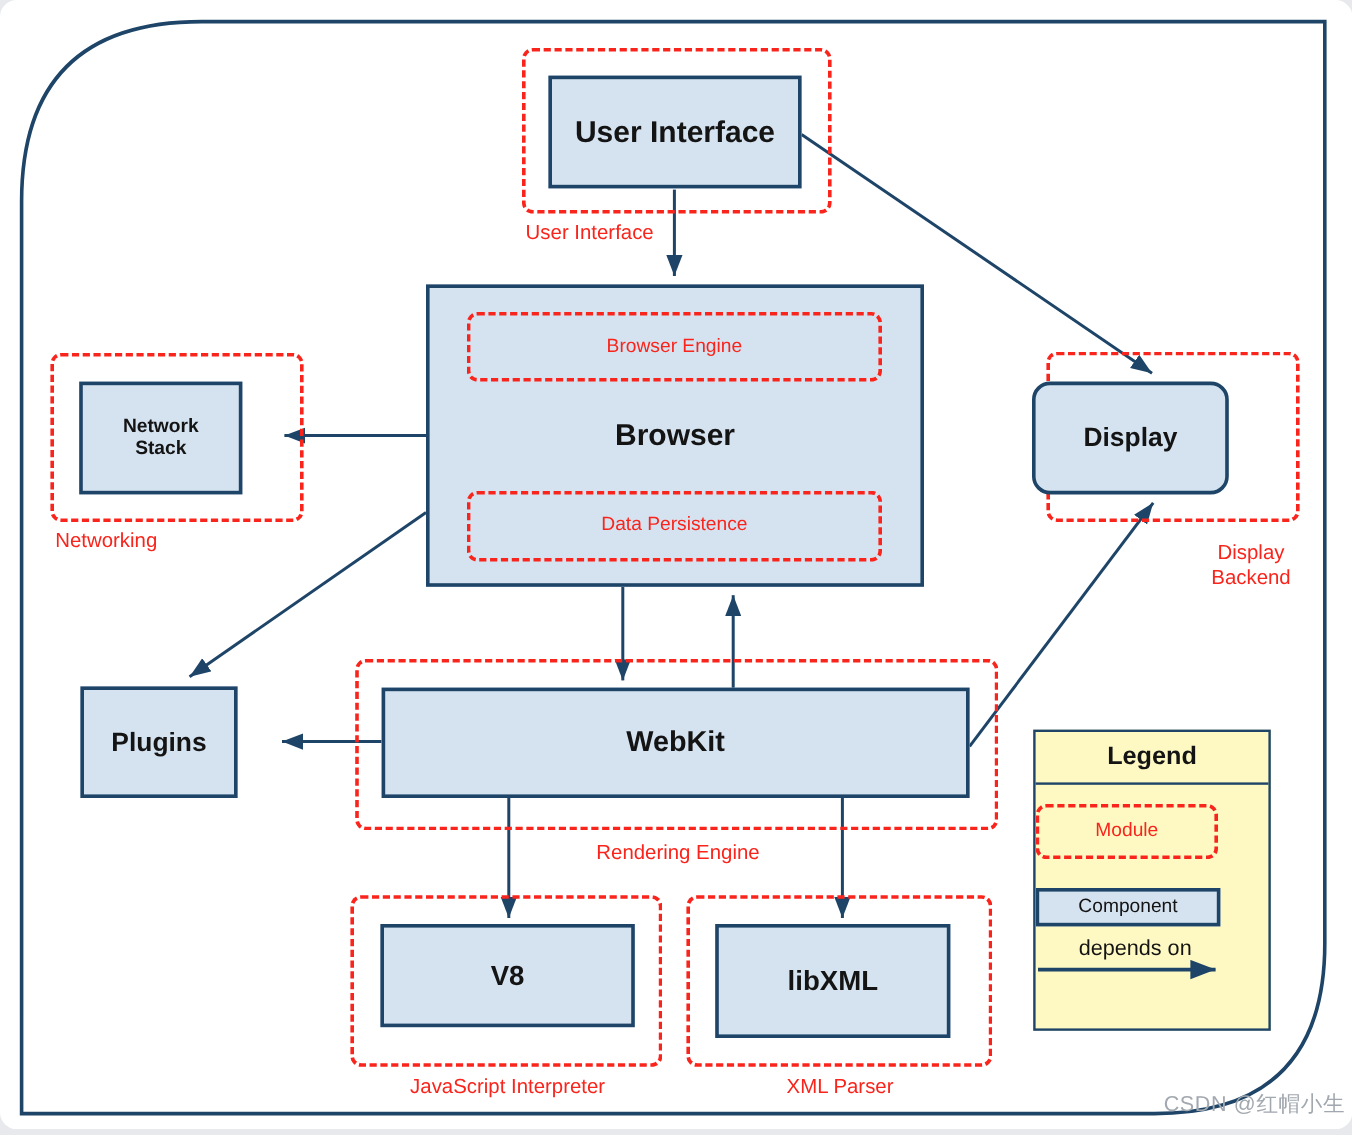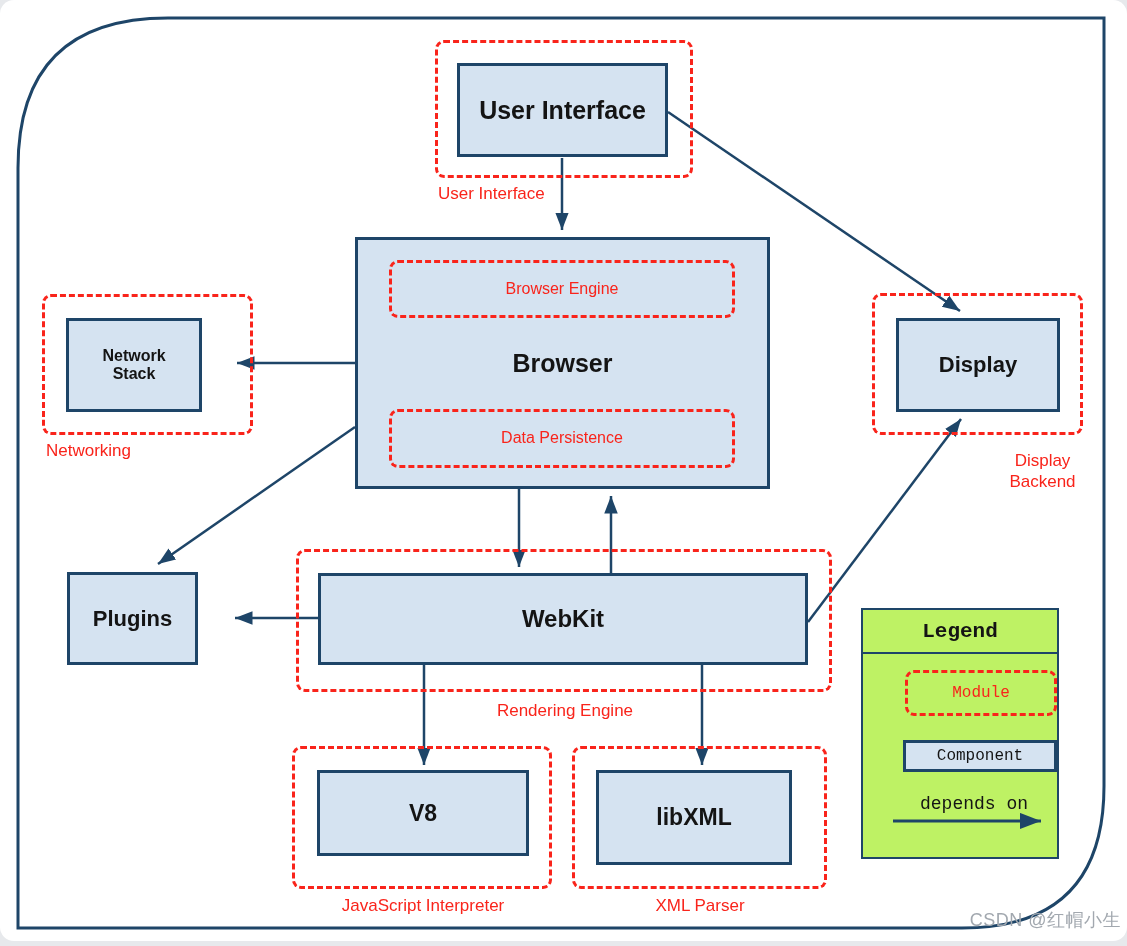--- a/index.html
+++ b/index.html
@@ -58,22 +58,22 @@
     border: 3px dashed var(--module-red);
     border-radius: 9px;
     display: flex; align-items: center; justify-content: center;
     color: var(--module-red); font-size: 16px;
   }
 
   .legend {
     position: absolute; left: 861px; top: 608px;
     width: 198px; height: 251px;
     border: 2px solid var(--component-border);
-    background: #bef264;
-    display: flex; flex-direction: column; align-items: flex-end; font-family: Liberation Mono, monospace;
+    background: #fef9c3;
+    display: flex; flex-direction: column; align-items: flex-start;
   }
   .legend-title {
     width: 100%; height: 44px;
     display: flex; align-items: center; justify-content: center;
     font-weight: bold; font-size: 21px; color: var(--text-black);
     border-bottom: 2px solid var(--component-border);
   }
   .legend-module {
     margin-top: 16px;
     width: 152px; height: 46px;
@@ -84,21 +84,21 @@
   }
   .legend-component {
     margin-top: 24px;
     width: 154px; height: 32px;
     border: 3px solid var(--component-border);
     background: var(--component-fill);
     display: flex; align-items: center; justify-content: center;
     color: var(--text-black); font-size: 16px;
   }
   .legend-depends {
-    margin-top: 22px;
+    margin-top: 8px;
     display: flex; flex-direction: column; align-items: center;
   }
   .legend-depends .dep-text { font-size: 18px; color: var(--text-black); }
   .legend-depends svg { display: block; margin-top: -2px; }
   .legend-depends svg line { stroke: var(--arrow); stroke-width: 3; }
 
   .watermark {
     position: absolute; right: 6px; top: 908px;
     font-size: 18px; color: var(--watermark-gray);
     letter-spacing: 0.5px;
@@ -143,21 +143,21 @@
     <div class="inner-module" style="left:31px; top:20px; width:346px; height:58px; font-weight:normal;">Browser Engine</div>
     <span>Browser</span>
     <div class="inner-module" style="left:31px; top:169px; width:346px; height:59px; font-weight:normal;">Data Persistence</div>
   </div>
 
   <div class="module" style="left:42px; top:294px; width:211px; height:141px;"></div>
   <div class="component" style="left:66px; top:318px; width:136px; height:94px; font-size:16px; padding:0 44px;">Network Stack</div>
   <div class="module-label" style="left:46px; top:440px; width:120px; text-align:left;">Networking</div>
 
   <div class="module" style="left:872px; top:293px; width:211px; height:142px;"></div>
-  <div class="component" style="left:896px; top:318px; width:164px; height:94px; font-size:22px;">Display</div>
+  <div class="component" style="left:860px; top:318px; width:164px; height:94px; font-size:22px;border-radius:15px;">Display</div>
   <div class="module-label" style="left:995px; top:450px; width:95px;">Display Backend</div>
 
   <div class="component" style="left:67px; top:572px; width:131px; height:93px; font-size:22px;">Plugins</div>
 
   <div class="module" style="left:296px; top:549px; width:536px; height:143px;"></div>
   <div class="component" style="left:318px; top:573px; width:490px; height:92px; font-size:24px;">WebKit</div>
   <div class="module-label" style="left:460px; top:700px; width:210px;">Rendering Engine</div>
 
   <div class="module" style="left:292px; top:746px; width:260px; height:143px;"></div>
   <div class="component" style="left:317px; top:770px; width:212px; height:86px; font-size:23px;">V8</div>

